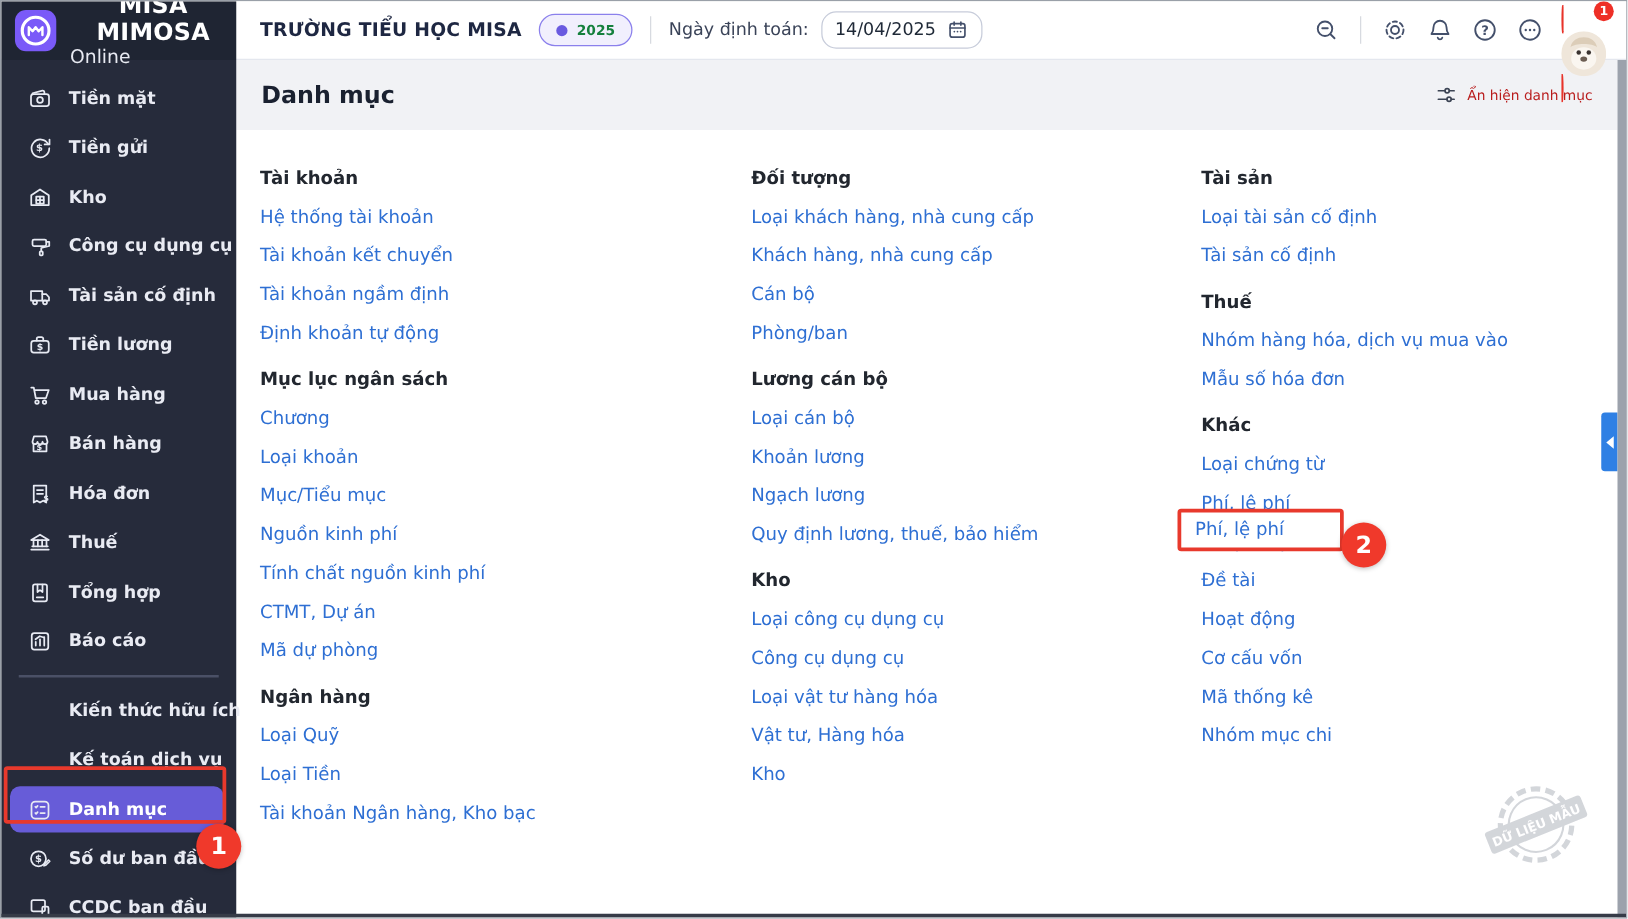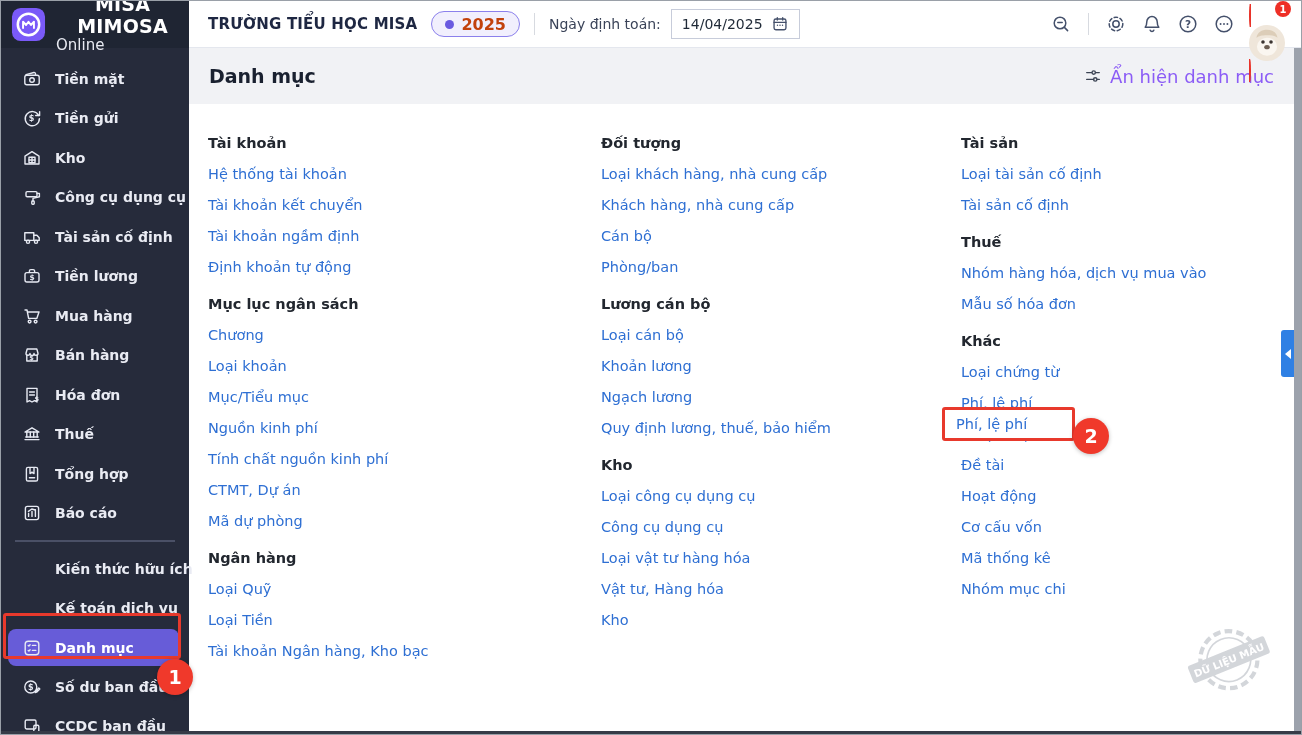--- a/index.html
+++ b/index.html
@@ -11,25 +11,25 @@
             border-bottom:1px solid #e4e7ee; display:flex; align-items:center; z-index:5; }
   .brand { width:188px; height:47px; background:#1f2533; display:flex; align-items:center; gap:10px; padding-left:10px; flex:none; }
   .brand-logo { width:35px; height:35px; flex:none; }
   .brand-text { color:#fff; line-height:1.12; }
   .brand-title { font-size:19px; font-weight:bold; letter-spacing:.2px;text-align:center; }
   .brand-sub { font-size:15px; color:#e8eaf2; }
   .org-name { margin-left:19px; font-size:15px; font-weight:bold; color:#1e2742; letter-spacing:.2px; }
   .year-badge { margin-left:14px; display:inline-flex; align-items:center; gap:7px; height:26px; padding:0 13px;
                 border:1.5px solid #8b80ec; border-radius:14px; background:#f1effd; cursor:pointer; }
   .year-dot { width:9px; height:9px; border-radius:50%; background:#6a5ae0; }
-  .year-text { font-size:16px; font-weight:600; color:#c2410c; }
+  .year-text { font-size:11px; font-weight:600; color:#15803d; }
   .tb-divider { width:1px; height:22px; background:#d7dae0; margin:0 14px; }
   .posting-label { font-size:14px; color:#3a4358; }
   .date-field { margin-left:10px; display:inline-flex; align-items:center; gap:8px; height:30px; padding:0 10px;
-                border:1px solid #c7ccda; border-radius:0; background:#fff; cursor:pointer; }
+                border:1px solid #c7ccda; border-radius:12px; background:#fff; cursor:pointer; }
   .date-text { font-size:14px; color:#1f2937; }
   .tb-right { margin-left:auto; display:flex; align-items:center; gap:14px; padding-right:16px; }
   .tb-icon { width:22px; height:22px; cursor:pointer; }
   .tb-icon svg, .brand-logo svg, .side-ic svg, .small-ic svg { width:100%; height:100%; display:block; }
   .tb-icon svg * , .small-ic svg * { stroke:#44506b; stroke-width:1.5; fill:none; stroke-linecap:round; stroke-linejoin:round; }
   .tb-icon svg .tfill2 { fill:#44506b; stroke:none; font-weight:bold; }
   .tb-icon svg .dot { fill:#44506b; stroke:none; }
   .avatar-wrap { position:relative; width:36px; height:36px; }
   .avatar { width:34px; height:34px; border-radius:50%; border:2.5px solid #e8332a; overflow:hidden; cursor:pointer; }
   .avatar svg { width:100%; height:100%; display:block; }
@@ -47,21 +47,21 @@
   .side-ic svg .tfill { fill:#e7eaf3; stroke:none; font-weight:bold; }
   .side-divider { height:2px; background:#4a5066; margin:7px 14px; }
 
   
   .page-header { position:absolute; top:47px; left:188px; right:7px; height:56px; background:#f1f2f5;
                  display:flex; align-items:center; padding:0 20px; z-index:2; }
   .page-title { font-size:19px; font-weight:bold; color:#1a2130; }
   .toggle-group { margin-left:auto; display:flex; align-items:center; gap:8px; cursor:pointer; }
   .small-ic { width:18px; height:18px; }
   .small-ic svg * { stroke:#3c4454; stroke-width:1.5; fill:none; stroke-linecap:round; }
-  .toggle-label { font-size:18px; color:#8b5cf6; }
+  .toggle-label { font-size:11px; color:#b91c1c; }
 
   
   .content { position:absolute; top:103px; left:188px; right:7px; bottom:3px; background:#fff;
              padding:30px 0 0 19px; display:flex; z-index:1; }
   .cat-col1 { width:393px; } .cat-col2 { width:360px; } .cat-col3 { flex:1; }
   .cat-section { margin-bottom:18px; }
   .cat-title { font-size:14.5px; font-weight:bold; color:#22272f; margin-bottom:12px; line-height:19px; }
   .cat-link { display:block; font-size:14.5px; color:#2e6fd3; margin-bottom:12px; line-height:19px;
               text-decoration:none; cursor:pointer; width:max-content; }
 

